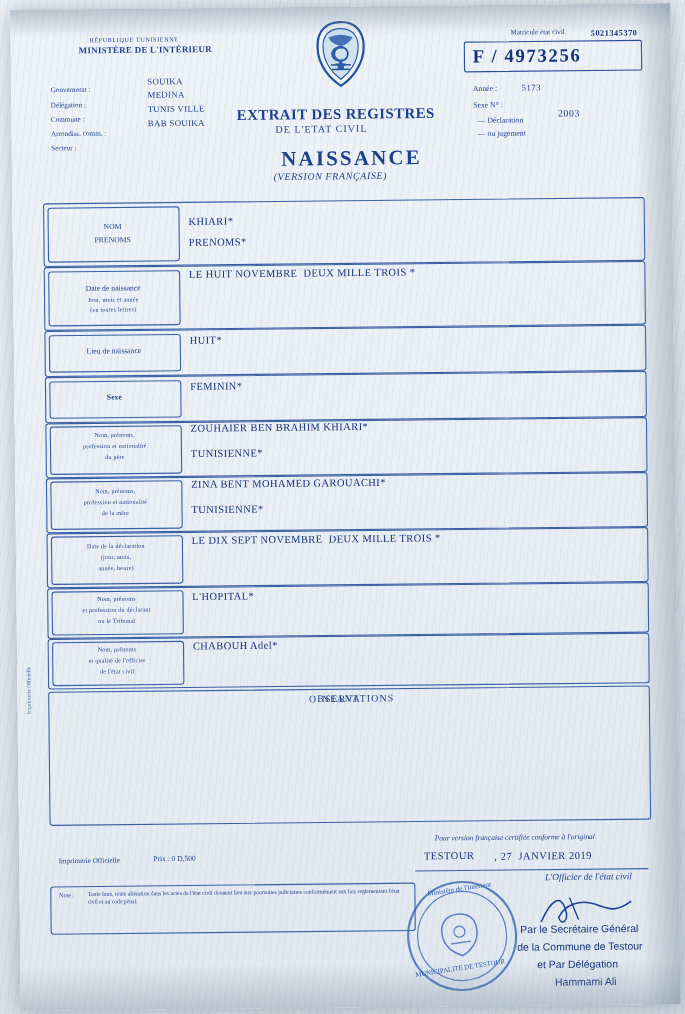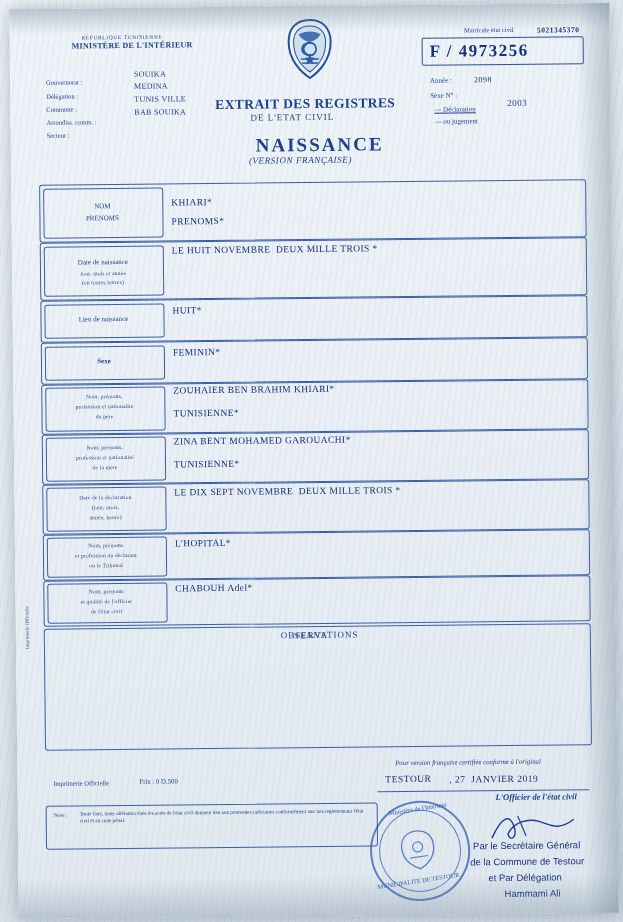--- a/index.html
+++ b/index.html
@@ -61,21 +61,21 @@
   #numbox{
     position:absolute;left:412px;top:33px;width:160px;height:26px;
     border:1.2px solid #2b4f9b;border-radius:2px;
   }
   #numtxt{left:420px;top:37px;font-size:17px;letter-spacing:1.5px;font-weight:bold;}
   #yeartxt{left:497px;top:60px;font-size:9px;letter-spacing:.5px;margin-top:34px;}
 
   #annee-l{left:420px;top:72px;font-size:7px;}
   #annee-v{left:464px;top:71px;font-size:8px;letter-spacing:.5px;}
   #acte-l{left:420px;top:87px;font-size:7px;}
-  #decl{left:424px;top:101px;font-size:7px;text-decoration:underline;}
+  #decl{left:424px;top:101px;font-size:7px;}
   #juge{left:424px;top:113px;font-size:7px;}
 
   
   #emblem{position:absolute;left:275px;top:12px;width:50px;height:62px;}
 
   
   #title1{left:205px;top:90px;font-size:13.5px;font-weight:bold;letter-spacing:.4px;}
   #title2{left:240px;top:106px;font-size:9px;letter-spacing:1px;}
   #title3{left:245px;top:128px;font-size:19px;font-weight:bold;letter-spacing:2px;}
   #title4{left:238px;top:149px;font-size:9px;font-style:italic;letter-spacing:.6px;}
@@ -87,21 +87,21 @@
 
   #obsbox{position:absolute;left:28px;top:620px;width:545px;height:120px;border:1px solid #3a5fa5;border-radius:3px;}
   #obstxt{left:265px;top:624px;font-size:9px;letter-spacing:1px;}
   #obstxt2{left:277px;top:624px;font-size:8.5px;letter-spacing:1px;}
 
   #conforme{left:378px;top:754px;font-size:6.8px;font-style:italic;}
   #imprim{left:36px;top:771px;font-size:6.5px;}
   #prix{left:122px;top:770px;font-size:6.8px;}
   #testour{left:368px;top:769px;font-size:9.5px;letter-spacing:.5px;}
   #dateline{left:432px;top:770px;font-size:9.5px;letter-spacing:.5px;}
-  #officier{left:434px;top:788px;font-size:8.5px;font-style:italic;font-weight:bold;padding-left:44px;}
+  #officier{left:434px;top:788px;font-size:8.5px;font-style:italic;font-weight:normal;padding-left:44px;}
   #sigline{position:absolute;left:360px;top:786px;width:212px;border-top:1px solid #3a5fa5;}
 
   #notebox{position:absolute;left:28px;top:797px;width:330px;height:42px;border:1px solid #3a5fa5;border-radius:3px;}
   #note-l{left:36px;top:803px;font-size:5.5px;}
   #note-t{left:62px;top:802px;font-size:5.2px;line-height:7px;width:290px;white-space:normal;}
 
   #sig1{left:455px;top:836px;font-size:9.5px;}
   #sig2{left:452px;top:852px;font-size:9.5px;}
   #sig3{left:470px;top:868px;font-size:9.5px;}
   #sig4{left:486px;top:884px;font-size:9.5px;}
@@ -170,21 +170,21 @@
     </div>
 
     <div class="t blue" id="matlabel">Matricule état civil</div>
     <div class="t ink" id="matval">5021345370</div>
 
     <div id="numbox"></div>
     <div class="t ink" id="numtxt">F / 4973256</div>
     <div class="t blue" id="yeartxt">2003</div>
 
     <div class="t blue" id="annee-l">Année :</div>
-    <div class="t ink" id="annee-v">2098</div>
+    <div class="t ink" id="annee-v">5173</div>
     <div class="t blue" id="acte-l">Sexe N° :</div>
     <div class="t blue" id="decl">— Déclaration</div>
     <div class="t blue" id="juge">— ou jugement</div>
 
     <div class="t blue" id="title1">EXTRAIT DES REGISTRES</div>
     <div class="t blue" id="title2">DE L'ETAT CIVIL</div>
     <div class="t blue" id="title3">NAISSANCE</div>
     <div class="t blue" id="title4">(VERSION FRANÇAISE)</div>
 
     <div class="row" style="left:28px;top:176px;width:545px;height:56px;"></div>

